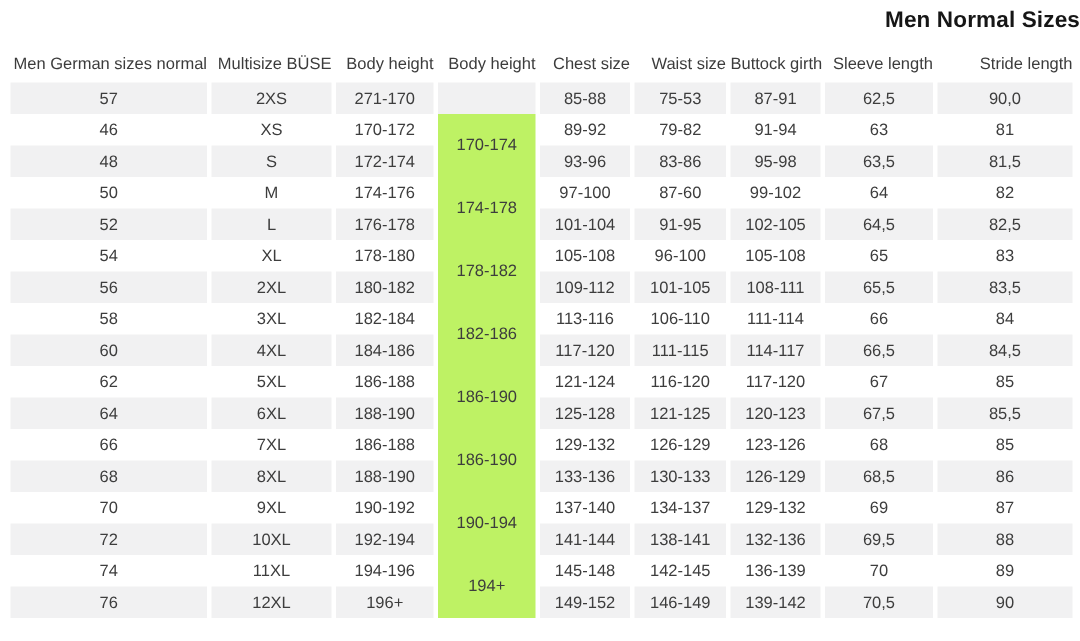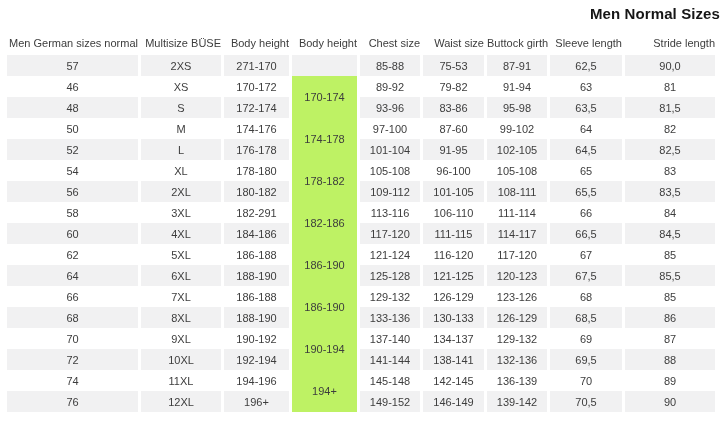--- a/index.html
+++ b/index.html
@@ -157,21 +157,21 @@
         <td class="cell">180-182</td>
         <td class="cell">109-112</td>
         <td class="cell">101-105</td>
         <td class="cell">108-111</td>
         <td class="cell">65,5</td>
         <td class="cell">83,5</td>
       </tr>
       <tr>
         <td class="cell">58</td>
         <td class="cell">3XL</td>
-        <td class="cell">182-291</td>
+        <td class="cell">182-184</td>
         <td class="group-cell" rowspan="2">182-186</td>
         <td class="cell">113-116</td>
         <td class="cell">106-110</td>
         <td class="cell">111-114</td>
         <td class="cell">66</td>
         <td class="cell">84</td>
       </tr>
       <tr class="stripe">
         <td class="cell">60</td>
         <td class="cell">4XL</td>

